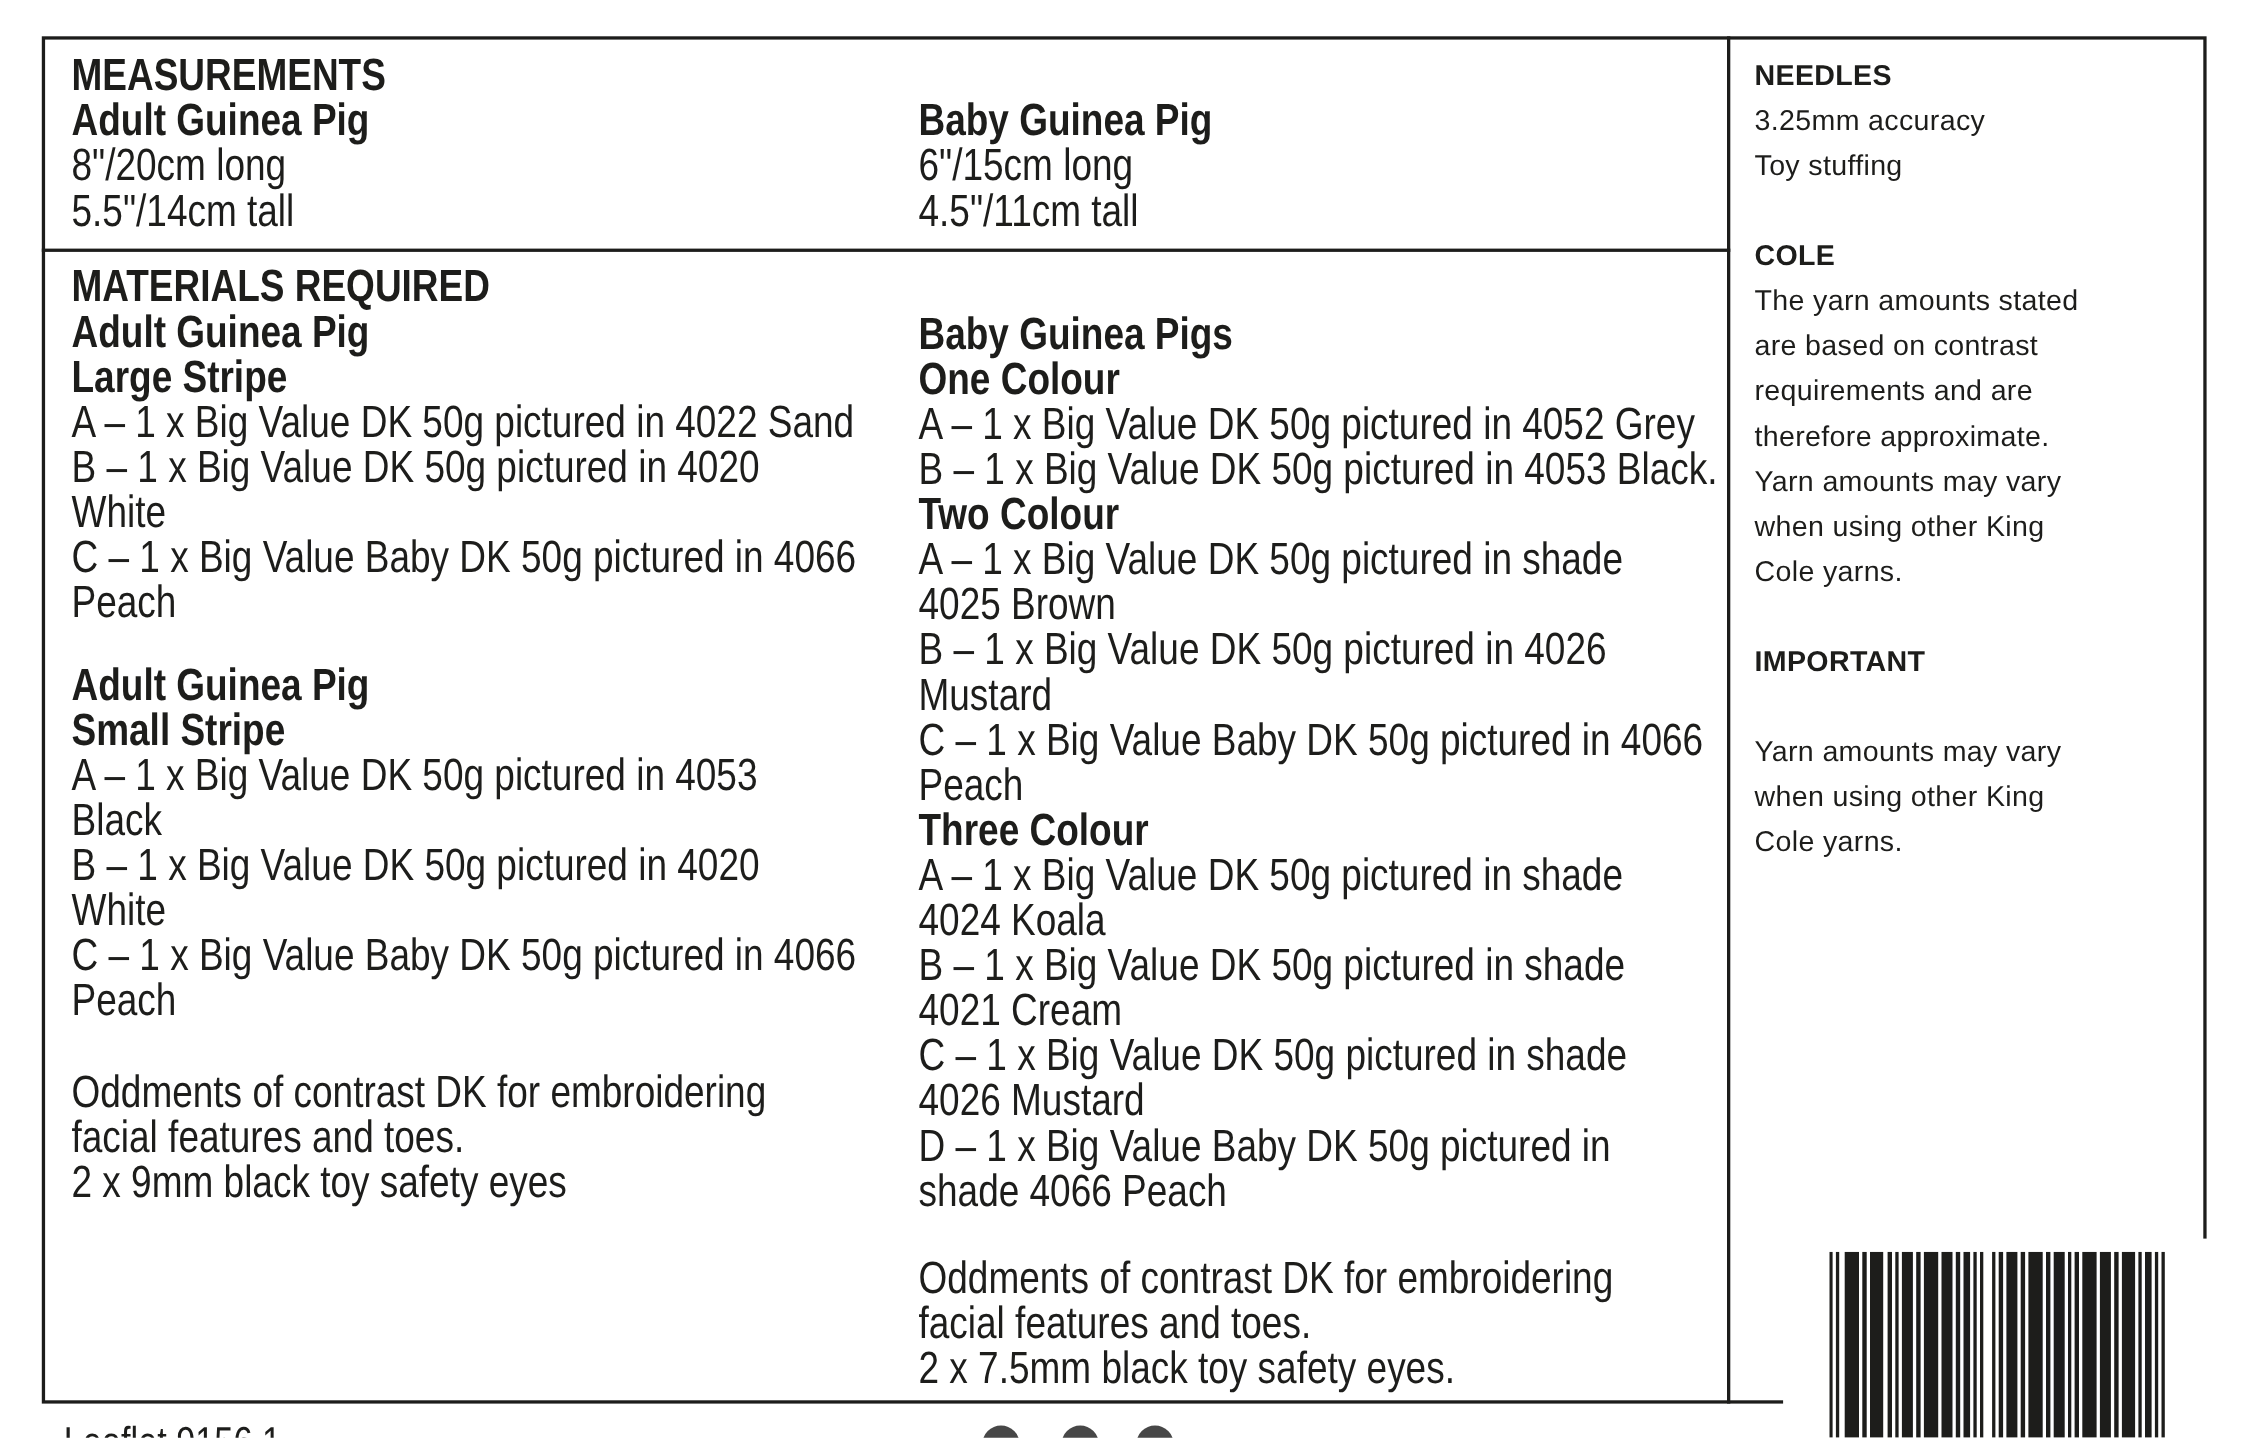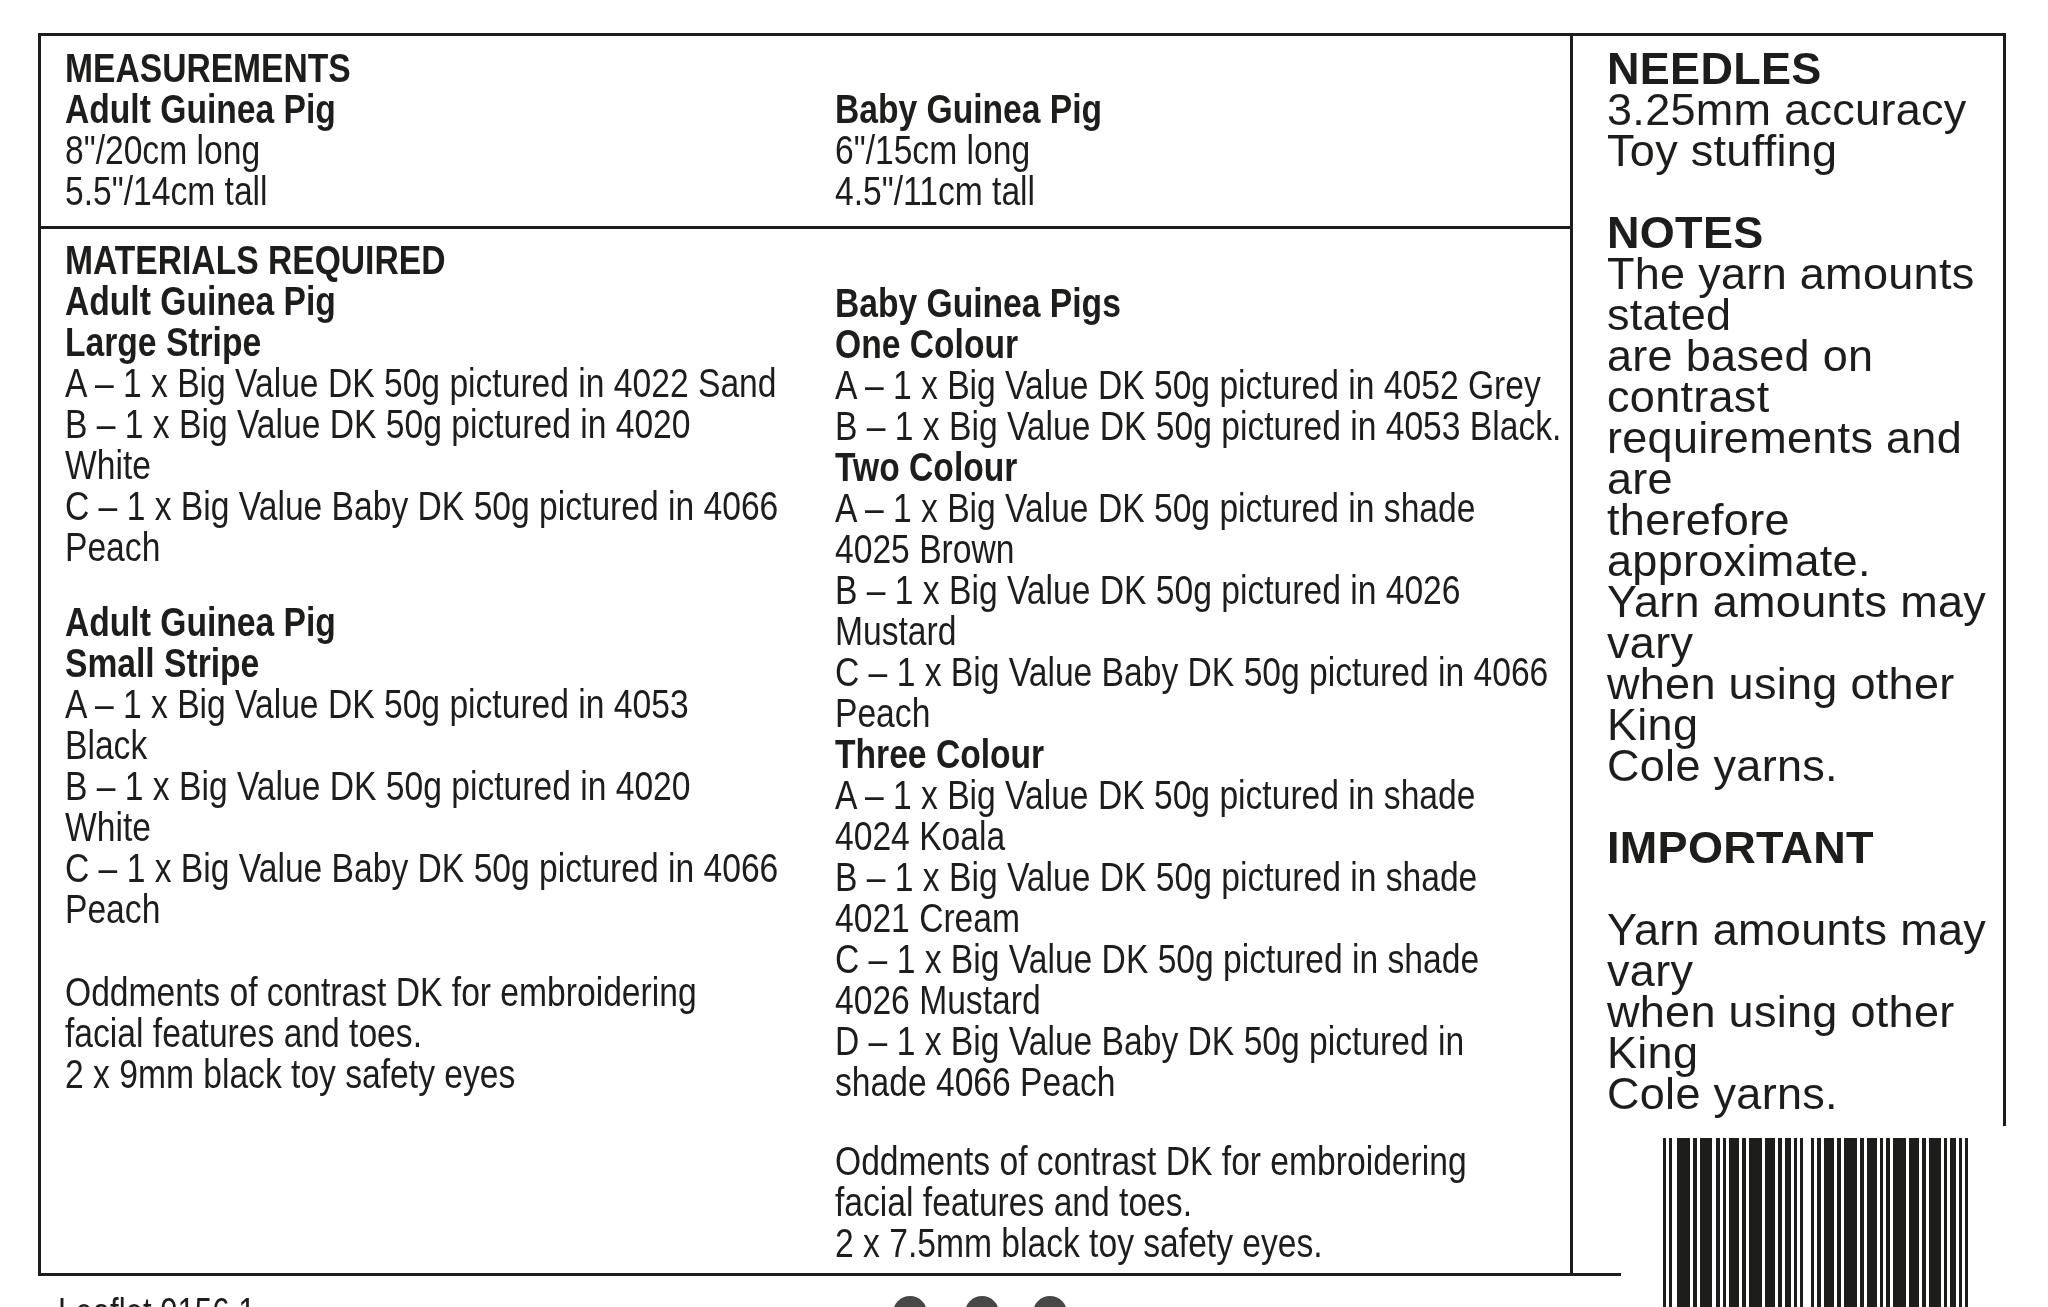--- a/index.html
+++ b/index.html
@@ -26,21 +26,21 @@
     transform-origin:0 0;
   }
   .colL{font-size:41px;line-height:41px;width:960px;}
   .txt{white-space:pre-line;}
   .b{font-weight:bold;}
   .sp34{height:34px;}
   .sp38{height:38px;}
   .sp41{height:41px;}
   .sp42{height:42px;}
   
-  .colR{font-size:45px;line-height:41px;width:420px;letter-spacing:0.3px;margin-left:12px;}
+  .colR{font-size:26px;line-height:41px;width:420px;letter-spacing:0.3px;}
   
   .leaflet-ref{
     left:58px;top:1292px;font-size:38px;line-height:41px;width:320px;
     transform:scaleX(0.82);transform-origin:0 0;
   }
   .dot{
     width:34px;height:34px;border-radius:50%;
     background:#474747;top:1296px;
   }
   .barcode-wrap{left:1663px;top:1138px;width:308px;height:169px;}
@@ -118,21 +118,21 @@
   <div class="txt">Oddments of contrast DK for embroidering
 facial features and toes.
 2 x 7.5mm black toy safety eyes.</div>
 </div>
 
 <div class="abs colR" style="left:1595px;top:48px;">
   <div class="txt b">NEEDLES</div>
   <div class="txt">3.25mm accuracy
 Toy stuffing</div>
   <div class="sp41"></div>
-  <div class="txt b">NOTES</div>
+  <div class="txt b">COLE</div>
   <div class="txt">The yarn amounts stated
 are based on contrast
 requirements and are
 therefore approximate.
 Yarn amounts may vary
 when using other King
 Cole yarns.</div>
   <div class="sp41"></div>
   <div class="txt b">IMPORTANT</div>
   <div class="sp41"></div>

